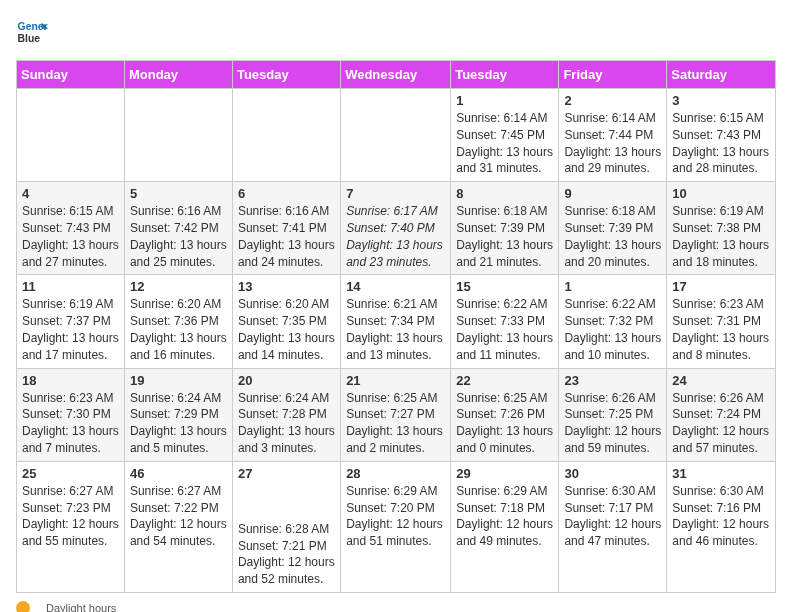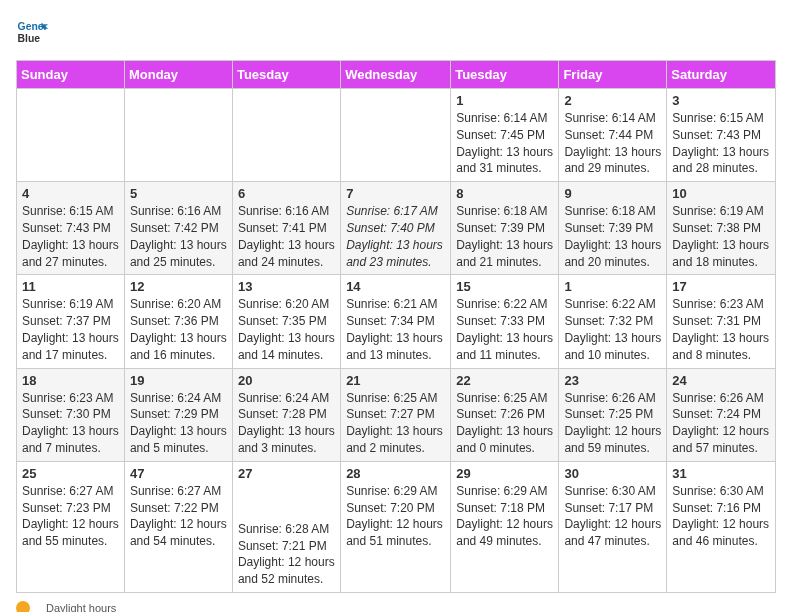--- a/index.html
+++ b/index.html
@@ -277,21 +277,21 @@
         </td>
       </tr>
       <tr>
         <td>
           <div class="day-number">25</div>
           <div class="day-info" style="white-space: pre-line;">Sunrise: 6:27 AM
 Sunset: 7:23 PM
 Daylight: 12 hours and 55 minutes.</div>
         </td>
         <td>
-          <div class="day-number">47</div>
+          <div class="day-number">46</div>
           <div class="day-info" style="white-space: pre-line;">Sunrise: 6:27 AM
 Sunset: 7:22 PM
 Daylight: 12 hours and 54 minutes.</div>
         </td>
         <td>
           <div class="day-number">27</div>
           <div class="day-info" style="white-space: pre-line; margin-top: 40px;">Sunrise: 6:28 AM
 Sunset: 7:21 PM
 Daylight: 12 hours and 52 minutes.</div>
         </td>

